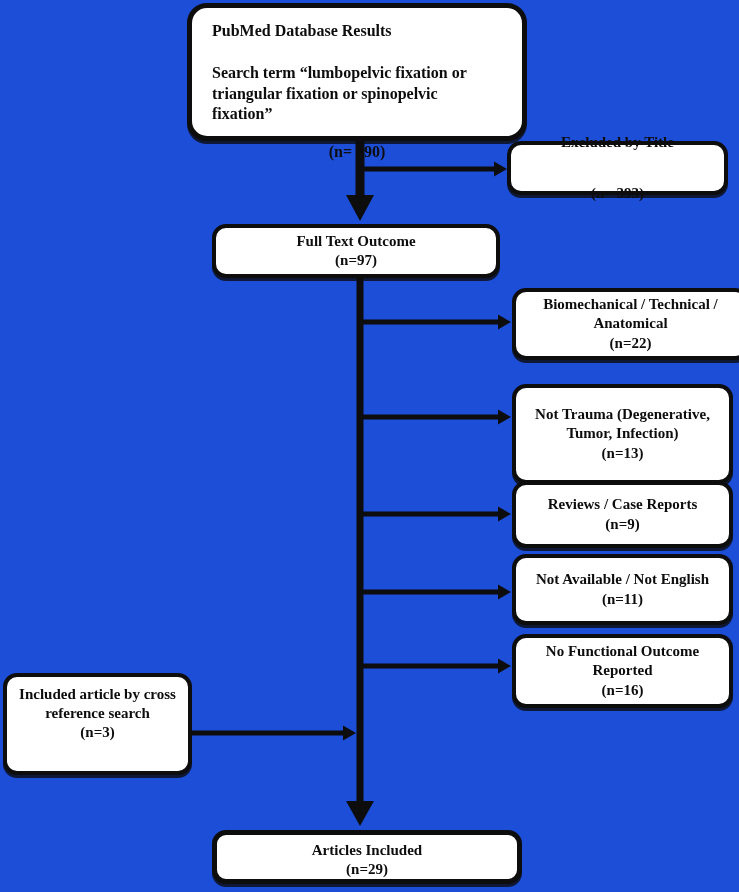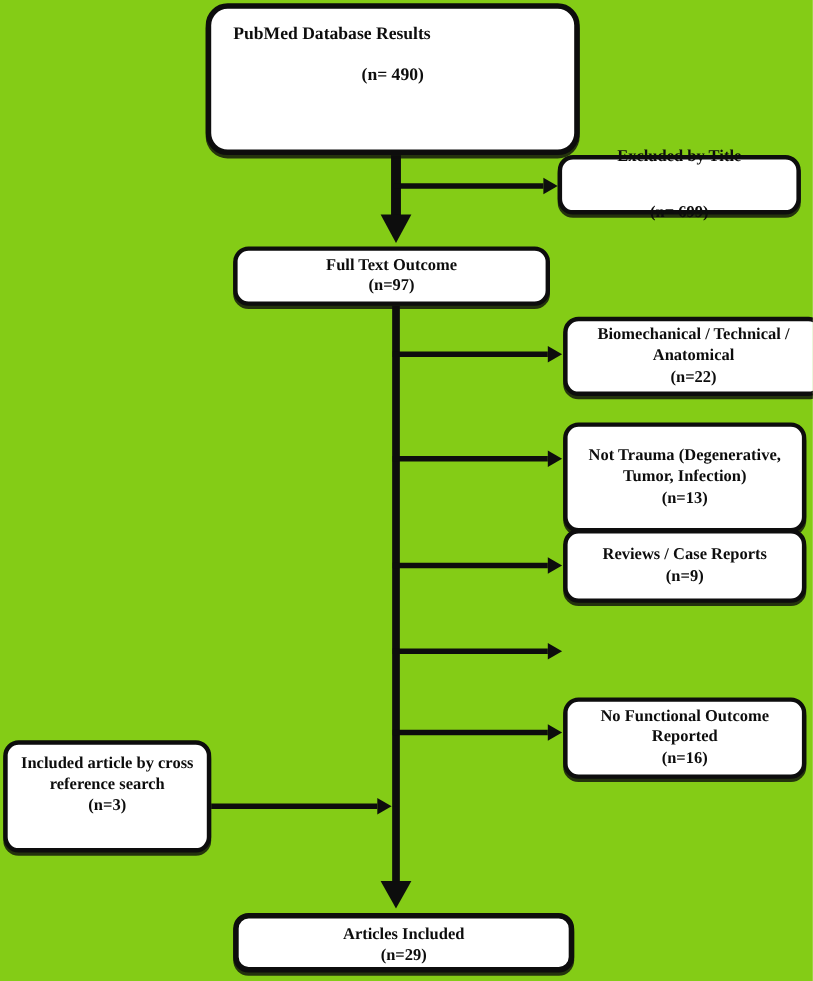--- a/index.html
+++ b/index.html
@@ -4,21 +4,21 @@
 <style>
   html, body {
     margin: 0;
     padding: 0;
     background: #ffffff;
   }
   .stage {
     position: relative;
     width: 739px;
     height: 892px;
-    background: #84cc16;
+    background: #1d4ed8;
     font-family: "Liberation Serif", serif;
     color: #0d0d0d;
     overflow: hidden;
   }
   .connectors {
     position: absolute;
     left: 0;
     top: 0;
     width: 739px;
     height: 892px;
@@ -99,26 +99,27 @@
       <polygon points="498,658.5 498,673.5 511,666" stroke="none"></polygon>
     </g>
     <g stroke="#0d0d0d" fill="#0d0d0d">
       <line x1="192" y1="733" x2="343" y2="733" stroke-width="5"></line>
       <polygon points="343,725.5 343,740.5 356,733" stroke="none"></polygon>
     </g>
   </svg>
 
   <div class="node node--pubmed" style="left:187px; top:3px; width:340px; height:138px;">
     <div class="title-line">PubMed Database Results</div>
+    <div class="search-line">Search term “lumbopelvic fixation or triangular fixation or spinopelvic fixation”</div>
     <div class="count-line">(n= 490)</div>
   </div>
 
   <div class="node" style="left:507px; top:141px; width:221px; height:54px;gap:32px;">
     <div>Excluded by Title</div>
-    <div>(n= 699)</div>
+    <div>(n= 393)</div>
   </div>
 
   <div class="node" style="left:212px; top:224px; width:288px; height:54px;">
     <div>Full Text Outcome</div>
     <div>(n=97)</div>
   </div>
 
   <div class="node" style="left:512px; top:288px; width:237px; height:72px;">
     <div>Biomechanical / Technical / Anatomical</div>
     <div>(n=22)</div>
@@ -127,20 +128,24 @@
   <div class="node" style="left:512px; top:368px; width:221px; height:100px;margin-top:16px;">
     <div>Not Trauma (Degenerative, Tumor, Infection)</div>
     <div>(n=13)</div>
   </div>
 
   <div class="node" style="left:512px; top:481px; width:221px; height:67px;">
     <div>Reviews / Case Reports</div>
     <div>(n=9)</div>
   </div>
 
+  <div class="node" style="left:512px; top:554px; width:221px; height:71px;">
+    <div>Not Available / Not English</div>
+    <div>(n=11)</div>
+  </div>
 
   <div class="node" style="left:512px; top:634px; width:221px; height:74px;">
     <div>No Functional Outcome Reported</div>
     <div>(n=16)</div>
   </div>
 
   <div class="node node--crossref" style="left:3px; top:673px; width:189px; height:102px;">
     <div>Included article by cross reference search</div>
     <div>(n=3)</div>
   </div>

